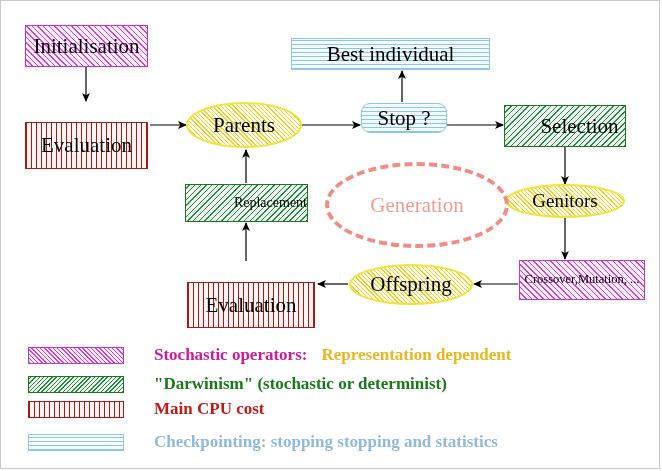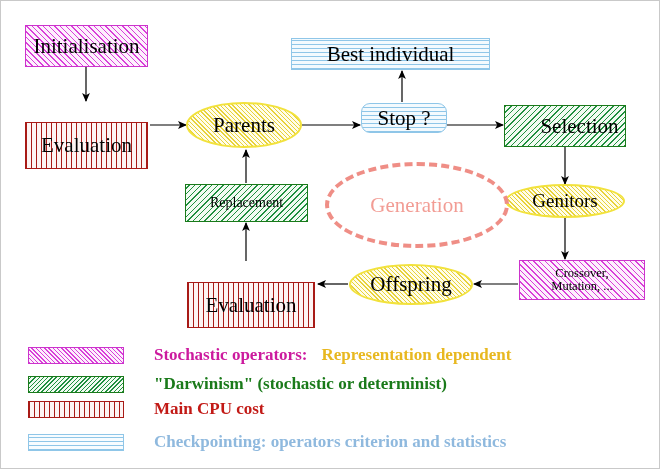--- a/index.html
+++ b/index.html
@@ -140,34 +140,34 @@
 </div>
 
 <div class="node fill-green" style="left:504px;top:105px;width:122px;height:42px;font-size:21px;padding-left:29px;">
   <span class="lbl">Selection</span>
 </div>
 
 <div class="node fill-yellow ellipse" style="left:505px;top:184px;width:120px;height:34px;font-size:19px;">
   <span class="lbl">Genitors</span>
 </div>
 
-<div class="node fill-magenta" style="left:519px;top:260px;width:126px;height:40px;font-size:12.5px;flex-direction:column;">
+<div class="node fill-magenta" style="left:519px;top:260px;width:126px;height:40px;font-size:12.5px;flex-direction:row;">
   <span class="lbl">Crossover,</span>
   <span class="lbl">Mutation, ...</span>
 </div>
 
 <div class="node fill-yellow ellipse" style="left:349px;top:264px;width:124px;height:41px;font-size:21px;">
   <span class="lbl">Offspring</span>
 </div>
 
 <div class="node fill-red" style="left:187px;top:261px;width:128px;height:46px;font-size:21px;">
   <span class="lbl">Evaluation</span>
 </div>
 
-<div class="node fill-green" style="left:185px;top:184px;width:123px;height:38px;font-size:14px;">
+<div class="node fill-green" style="left:185px;top:184px;width:123px;height:38px;font-size:14px;justify-content:flex-end;">
   <span class="lbl">Replacement</span>
 </div>
 
 <div class="gen-ellipse" style="left:325px;top:162px;width:176px;height:78px;">
   <span class="lbl">Generation</span>
 </div>
 
 <div id="legend">
 
   <div class="leg-row" style="top:6px;">
@@ -181,18 +181,18 @@
     <span class="leg-txt" style="color:#1a7a1a;">"Darwinism" (stochastic or determinist)</span>
   </div>
 
   <div class="leg-row" style="top:60px;">
     <span class="swatch sw-red"></span>
     <span class="leg-txt" style="color:#c21a16;">Main CPU cost</span>
   </div>
 
   <div class="leg-row" style="top:93px;">
     <span class="swatch sw-blue"></span>
-    <span class="leg-txt" style="color:#8fb9de;">Checkpointing: operators criterion and statistics</span>
+    <span class="leg-txt" style="color:#8fb9de;">Checkpointing: stopping stopping and statistics</span>
   </div>
 
 </div>
 
 <div id="frame"></div>
 
 </body></html>

